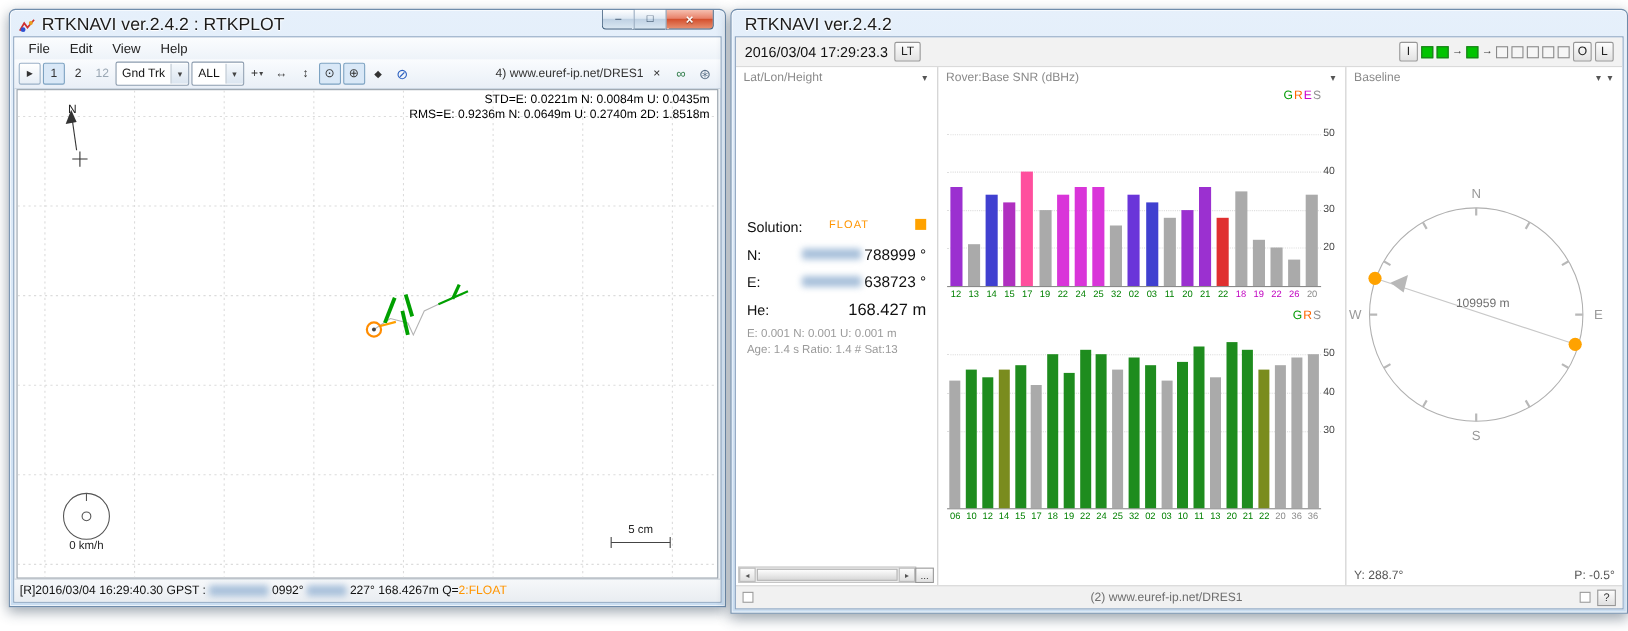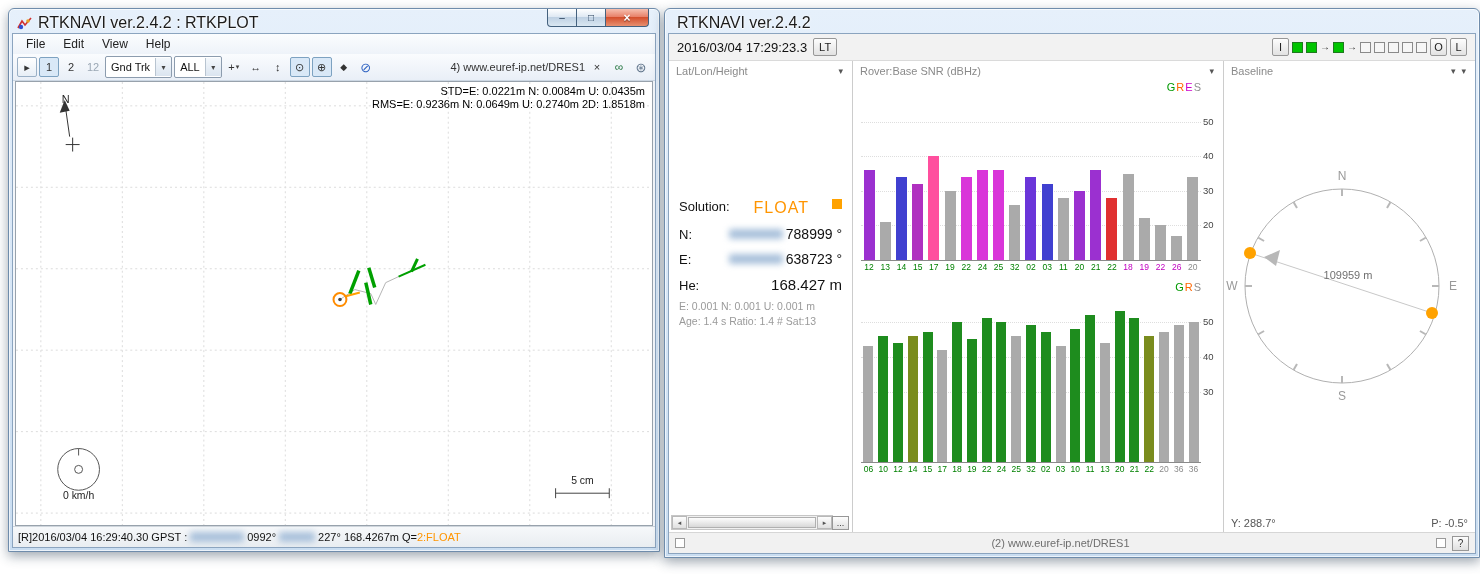--- a/index.html
+++ b/index.html
@@ -66,21 +66,21 @@
   .p3{flex:1}
   .splitter{width:1px;background:#cccccc}
   .panel-header{height:20px;display:flex;align-items:center;padding:0 7px;font-size:11px;color:#8a8a8a}
   .panel-caret{margin-left:auto;font-size:9px;color:#555;padding:0 2px}
   .panel-caret + .panel-caret{margin-left:2px}
 
   
   .sol-content{position:absolute;inset:20px 0 0 0;padding:0 10px}
   .sol-row{display:flex;align-items:flex-start;margin-top:118px}
   .sol-label{font-size:13px;color:#111}
-  .sol-status{color:#ff9500;font-size:16px;margin-left:24px;letter-spacing:1px}
+  .sol-status{color:#ff9500;font-size:10px;margin-left:24px;letter-spacing:1px}
   .sol-ind{width:10px;height:10px;background:#ffa200;margin-left:auto}
   .val-row{display:flex;align-items:baseline;margin-top:9px}
   .val-label{font-size:13px;color:#111}
   .val-value{margin-left:auto;font-size:14px;color:#111;white-space:nowrap}
   .val-row.he .val-value{font-size:15px}
   .sol-gray{font-size:10.5px;color:#9a9a9a;line-height:14px;margin-top:6px}
   .sol-gray + .sol-gray{margin-top:1px}
   .hscroll{position:absolute;left:2px;bottom:2px;width:160px;height:13px;display:flex;background:#f0f0f0;border:1px solid #c6c6c6}
   .hs-btn{width:13px;display:flex;align-items:center;justify-content:center;font-size:7px;color:#555;background:linear-gradient(#fdfdfd,#e0e0e0);border:1px solid #b8b8b8}
   .hs-thumb{flex:1;margin:1px;background:linear-gradient(#fdfdfd,#d8d8d8);border:1px solid #b0b0b0}

